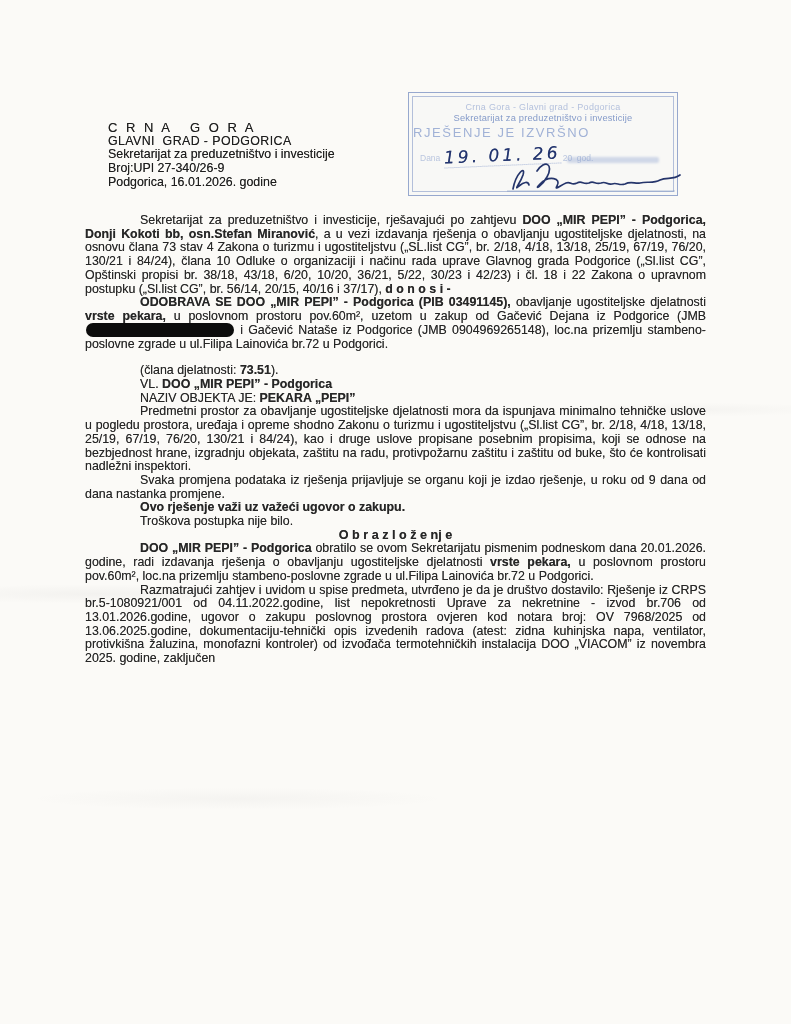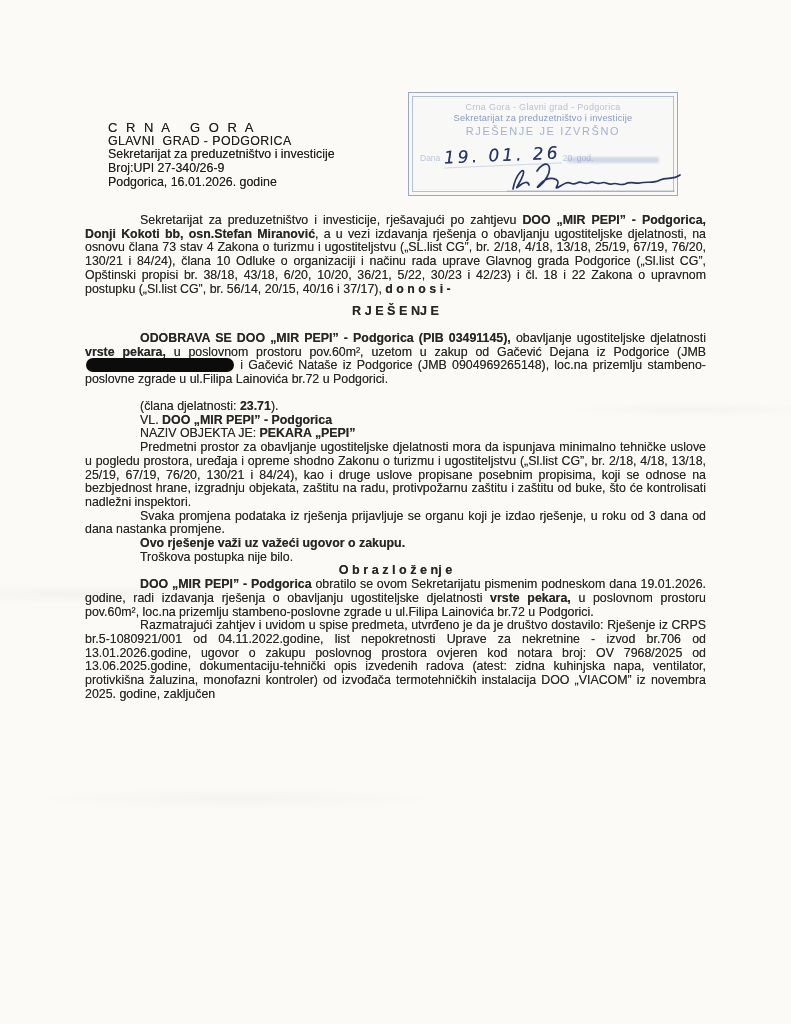--- a/index.html
+++ b/index.html
@@ -31,21 +31,21 @@
     border:1.5px solid rgba(109,134,189,.7);
     background:rgba(205,218,240,.06);
   }
   .stamp-inner{
     position:absolute;left:3px;top:3px;right:3px;bottom:3px;
     border:1px solid rgba(109,134,189,.5);
     overflow:visible;
   }
   .stamp .s1{margin-top:5px;text-align:center;font-size:9px;color:rgba(124,148,201,.55);letter-spacing:.3px;}
   .stamp .s2{text-align:center;font-size:9.3px;color:rgba(104,131,190,.8);letter-spacing:.2px;margin-top:1px;}
-  .stamp .s3{text-align:center;font-size:11px;color:rgba(114,140,196,.65);letter-spacing:1.6px;margin-top:2px;}
+  .stamp .s3{text-align:left;font-size:13px;color:rgba(114,140,196,.65);letter-spacing:1.6px;margin-top:2px;}
   .stamp .date-row{position:absolute;left:7px;top:48px;white-space:nowrap;}
   .stamp .faded{font-size:8.5px;color:rgba(124,148,201,.5);}
   .hand-date{
     display:inline-block;
     font-family:"DejaVu Sans", sans-serif;font-style:italic;
     font-size:17px;letter-spacing:3px;color:#22346e;
     transform:rotate(-2.5deg);margin:0 2px 0 4px;
     border-bottom:1px dotted rgba(124,148,201,.65);
     text-shadow:0 0 .5px rgba(34,52,110,.6);
   }
@@ -109,34 +109,33 @@
                    C132 30 136 33 141 32 C148 30 154 33 161 29 C168 26 174 29 181 24" stroke="#25356b" stroke-width="1.7" fill="none" stroke-linecap="round"></path>
         </svg>
       </div>
     </div>
   </div>
 
   <div class="content">
 
     <p class="para mb8"><span>Sekretarijat za preduzetništvo i investicije, rješavajući po zahtjevu </span><span class="b">DOO „MIR PEPI” - Podgorica, Donji Kokoti bb, osn.Stefan Miranović</span><span>, a u vezi izdavanja rješenja o obavljanju ugostiteljske djelatnosti, na osnovu člana 73 stav 4 Zakona o turizmu i ugostiteljstvu („SL.list CG”, br. 2/18, 4/18, 13/18, 25/19, 67/19, 76/20, 130/21 i 84/24), člana 10 Odluke o organizaciji i načinu rada uprave Glavnog grada Podgorice („Sl.list CG”, Opštinski propisi br. 38/18, 43/18, 6/20, 10/20, 36/21, 5/22, 30/23 i 42/23) i čl. 18 i 22 Zakona o upravnom postupku („Sl.list CG”, br. 56/14, 20/15, 40/16 i 37/17), </span><span class="b sp">d o n o s i -</span></p>
 
-    <div class="h-center">R J E Š E NJ E</div>
 
     <p class="para mb"><span class="b">ODOBRAVA SE DOO „MIR PEPI” - Podgorica (PIB 03491145),</span><span> obavljanje ugostiteljske djelatnosti </span><span class="b">vrste pekara,</span><span> u poslovnom prostoru pov.60m², uzetom u zakup od Gačević Dejana iz Podgorice (JMB</span><span class="redact"></span><span> i Gačević Nataše iz Podgorice (JMB 0904969265148), loc.na prizemlju stambeno-poslovne zgrade u ul.Filipa Lainovića br.72 u Podgorici.</span></p>
 
-    <div class="line-ind mb"><span>(člana djelatnosti: </span><span class="b">23.71</span><span>).</span></div>
+    <div class="line-ind mb"><span>(člana djelatnosti: </span><span class="b">73.51</span><span>).</span></div>
 
     <div class="line-ind mb"><span>VL. </span><span class="b">DOO „MIR PEPI” - Podgorica</span></div>
     <div class="line-ind"><span>NAZIV OBJEKTA JE: </span><span class="b">PEKARA „PEPI”</span></div>
 
     <p class="para">Predmetni prostor za obavljanje ugostiteljske djelatnosti mora da ispunjava minimalno tehničke uslove u pogledu prostora, uređaja i opreme shodno Zakonu o turizmu i ugostiteljstvu („Sl.list CG”, br. 2/18, 4/18, 13/18, 25/19, 67/19, 76/20, 130/21 i 84/24), kao i druge uslove propisane posebnim propisima, koji se odnose na bezbjednost hrane, izgradnju objekata, zaštitu na radu, protivpožarnu zaštitu i zaštitu od buke, što će kontrolisati nadležni inspektori.</p>
-    <p class="para">Svaka promjena podataka iz rješenja prijavljuje se organu koji je izdao rješenje, u roku od 3 dana od dana nastanka promjene.</p>
+    <p class="para">Svaka promjena podataka iz rješenja prijavljuje se organu koji je izdao rješenje, u roku od 9 dana od dana nastanka promjene.</p>
     <p class="para b">Ovo rješenje važi uz važeći ugovor o zakupu.</p>
     <p class="para">Troškova postupka nije bilo.</p>
 
     <div class="h-center tight">O b r a z l o ž e nj e</div>
 
-    <p class="para"><span class="b">DOO „MIR PEPI” - Podgorica</span><span> obratilo se ovom Sekretarijatu pismenim podneskom dana 19.01.2026. godine, radi izdavanja rješenja o obavljanju ugostiteljske djelatnosti </span><span class="b">vrste pekara,</span><span> u poslovnom prostoru pov.60m², loc.na prizemlju stambeno-poslovne zgrade u ul.Filipa Lainovića br.72 u Podgorici.</span></p>
+    <p class="para"><span class="b">DOO „MIR PEPI” - Podgorica</span><span> obratilo se ovom Sekretarijatu pismenim podneskom dana 20.01.2026. godine, radi izdavanja rješenja o obavljanju ugostiteljske djelatnosti </span><span class="b">vrste pekara,</span><span> u poslovnom prostoru pov.60m², loc.na prizemlju stambeno-poslovne zgrade u ul.Filipa Lainovića br.72 u Podgorici.</span></p>
 
     <p class="para">Razmatrajući zahtjev i uvidom u spise predmeta, utvrđeno je da je društvo dostavilo: Rješenje iz CRPS br.5-1080921/001 od 04.11.2022.godine, list nepokretnosti Uprave za nekretnine - izvod br.706 od 13.01.2026.godine, ugovor o zakupu poslovnog prostora ovjeren kod notara broj: OV 7968/2025 od 13.06.2025.godine, dokumentaciju-tehnički opis izvedenih radova (atest: zidna kuhinjska napa, ventilator, protivkišna žaluzina, monofazni kontroler) od izvođača termotehničkih instalacija DOO „VIACOM” iz novembra 2025. godine, zaključen</p>
 
   </div>
 </div>
 
 </body></html>

